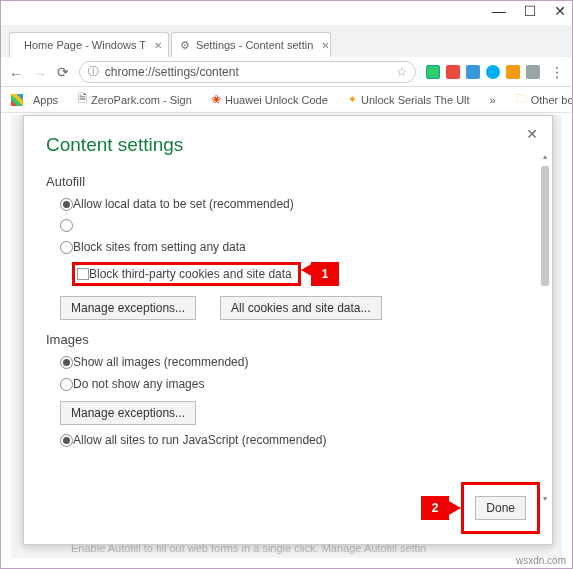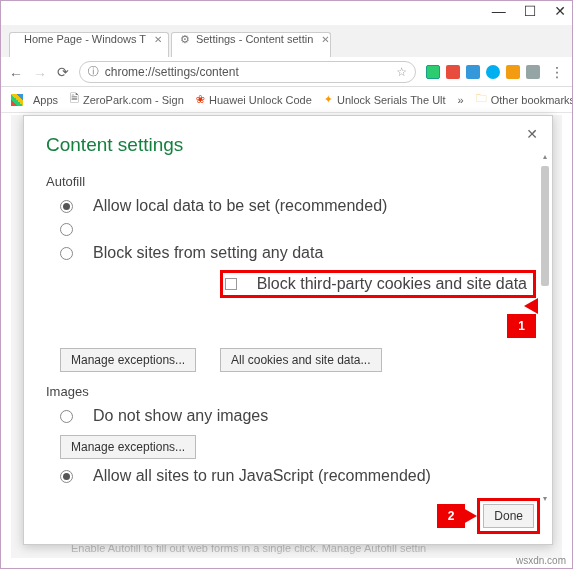--- a/index.html
+++ b/index.html
@@ -1,52 +1,52 @@
 <!DOCTYPE html>
 <html><head>
 <meta charset="utf-8">
 <style>
 * { box-sizing: border-box; margin: 0; padding: 0; }
 body { font-family: "Segoe UI", Arial, sans-serif; font-size: 12px; background: #fff; width: 573px; height: 569px; overflow: hidden; position: relative; border: 1px solid #c0a0c0; }
 .win-controls { position: absolute; top: 2px; right: 6px; display: flex; gap: 18px; font-size: 14px; color: #333; }
 .tabbar { display: flex; align-items: flex-end; height: 32px; background: #f2f2f2; padding-left: 8px; margin-top: 24px; }
 .favicon { width: 12px; height: 12px; margin-right: 6px; display: inline-block; }
 .favgrid { background: linear-gradient(45deg,#e74c3c 25%,#2ecc71 25% 50%,#f1c40f 50% 75%,#3498db 75%); }
-.tab { display: flex; align-items: flex-end; background: #fff; border: 1px solid #ccc; border-bottom: none; border-radius: 3px 3px 0 0; padding: 12px 8px; margin-right: 2px; height: 24px; font-size: 11px; color: #555; max-width: 160px; overflow: hidden; white-space: nowrap; }
+.tab { display: flex; align-items: center; background: #fff; border: 1px solid #ccc; border-bottom: none; border-radius: 3px 3px 0 0; padding: 12px 8px; margin-right: 2px; height: 24px; font-size: 11px; color: #555; max-width: 160px; overflow: hidden; white-space: nowrap; }
 .tab .close { margin-left: 8px; color: #888; font-size: 10px; }
 .addrrow { display: flex; align-items: center; height: 30px; border-bottom: 1px solid #ddd; padding: 0 8px; gap: 10px; }
 .addricon { color: #666; font-size: 14px; }
 .urlbox { flex: 1; display: flex; align-items: center; border: 1px solid #ccc; border-radius: 14px; height: 22px; padding: 0 8px; color: #555; font-size: 12px; }
 .urlbox .info { color: #777; margin-right: 6px; font-size: 11px; }
 .urlbox .star { margin-left: auto; color: #999; }
 .exticons { display: flex; gap: 6px; align-items: center; }
 .ext { width: 14px; height: 14px; display: inline-block; border-radius: 2px; }
-.bmrow { display: flex; align-items: center; height: 26px; border-bottom: 1px solid #e5e5e5; padding: 0 10px; gap: 12px; font-size: 11px; color: #555; }
+.bmrow { display: flex; align-items: center; height: 26px; border-bottom: 1px solid #e5e5e5; padding: 0 10px; gap: 20px; font-size: 11px; color: #555; }
 .bmrow .bm { display: flex; align-items: center; gap: 4px; white-space: nowrap; }
 .page-bg { position: absolute; left: 10px; right: 10px; top: 114px; bottom: 10px; background: #f4f4f4; }
 .greyed { position: absolute; bottom: 4px; left: 60px; right: 20px; color: #bbb; font-size: 11px; }
 .dialog { position: absolute; left: 22px; top: 114px; width: 530px; height: 430px; background: #fff; border: 1px solid #ccc; box-shadow: 0 2px 10px rgba(0,0,0,0.2); padding: 18px 0 0 22px; }
 .dialog-title { font-size: 19px; color: #15803d; margin-bottom: 18px; }
 .dlg-close { position: absolute; top: 10px; right: 14px; color: #666; font-size: 14px; }
 .scroll { position: absolute; right: 2px; top: 48px; bottom: 50px; width: 10px; }
 .scroll .thumb { position: absolute; top: 2px; left: 1px; width: 8px; height: 120px; background: #c8c8c8; border-radius: 2px; }
 .scroll .ar { position: absolute; left: 0; width: 10px; height: 12px; text-align: center; font-size: 8px; color: #888; }
 .content { width: 490px; }
 .sect-head { font-size: 13px; color: #444; margin: 12px 0 8px 0; }
-.opt { display: flex; align-items: center; gap: 20px; margin: 8px 0 8px 14px; font-size: 16px; color: #444; }
+.opt { display: flex; align-items: center; gap: 0; margin: 8px 0 8px 14px; font-size: 12px; color: #444; }
 .radio { width: 13px; height: 13px; border: 1px solid #888; border-radius: 50%; display: inline-flex; align-items: center; justify-content: center; }
 .radio.sel::after { content: ""; width: 7px; height: 7px; background: #555; border-radius: 50%; display: block; }
 .cb { width: 12px; height: 12px; border: 1px solid #999; background: #fff; display: inline-block; }
 .btn { display: inline-block; border: 1px solid #bbb; background: #f3f3f3; padding: 4px 10px; font-size: 12px; color: #333; cursor: pointer; }
 .btnrow { margin: 10px 0 4px 14px; display: flex; gap: 24px; }
 .highlight { border: 3px solid #e00; padding: 2px 6px 2px 2px; display: inline-flex; align-items: center; }
 .callout { display: inline-flex; align-items: center; background: #e00; color: #fff; font-weight: bold; padding: 2px 8px; margin-left: -2px; border: 3px solid #e00; }
 .arrow-left { width: 0; height: 0; border-top: 8px solid transparent; border-bottom: 8px solid transparent; border-right: 14px solid #e00; margin-right: -2px; }
 .done-wrap { position: absolute; right: 12px; bottom: 10px; display: flex; align-items: center; }
-.done-box { border: 3px solid #e00; padding: 3px; }
+.done-box { border: 3px solid #e00; padding: 11px; }
 .watermark { position: absolute; right: 6px; bottom: 2px; font-size: 10px; color: #888; }
 </style>
 </head>
 <body>
 
 <div class="win-controls">
   <span>—</span>
   <span>☐</span>
   <span>✕</span>
 </div>
@@ -129,37 +129,41 @@
         <span>Allow local data to be set (recommended)</span>
       </div>
     <div class="opt">
         <span class="radio"></span>
       </div>
     <div class="opt">
         <span class="radio"></span>
         <span>Block sites from setting any data</span>
       </div>
 
-    <div style="margin:6px 0 0 26px; display:flex; align-items:flex-end;flex-direction:column;">
+    <div style="margin:6px 0 0 26px; display:flex; align-items:flex-start;">
       <span class="highlight">
         <span class="opt" style="margin:0">
           <span class="cb"></span>
           <span>Block third-party cookies and site data</span>
         </span>
       </span>
       <span class="arrow-left"></span>
       <span class="callout">1</span>
     </div>
 
     <div class="btnrow">
       <span class="btn">Manage exceptions...</span>
       <span class="btn">All cookies and site data...</span>
     </div>
 
     <div class="sect-head">Images</div>
+    <div class="opt">
+        <span class="radio sel"></span>
+        <span>Show all images (recommended)</span>
+      </div>
     <div class="opt">
         <span class="radio"></span>
         <span>Do not show any images</span>
       </div>
     <div class="btnrow">
       <span class="btn">Manage exceptions...</span>
     </div>
 
     <div class="opt">
         <span class="radio sel"></span>

